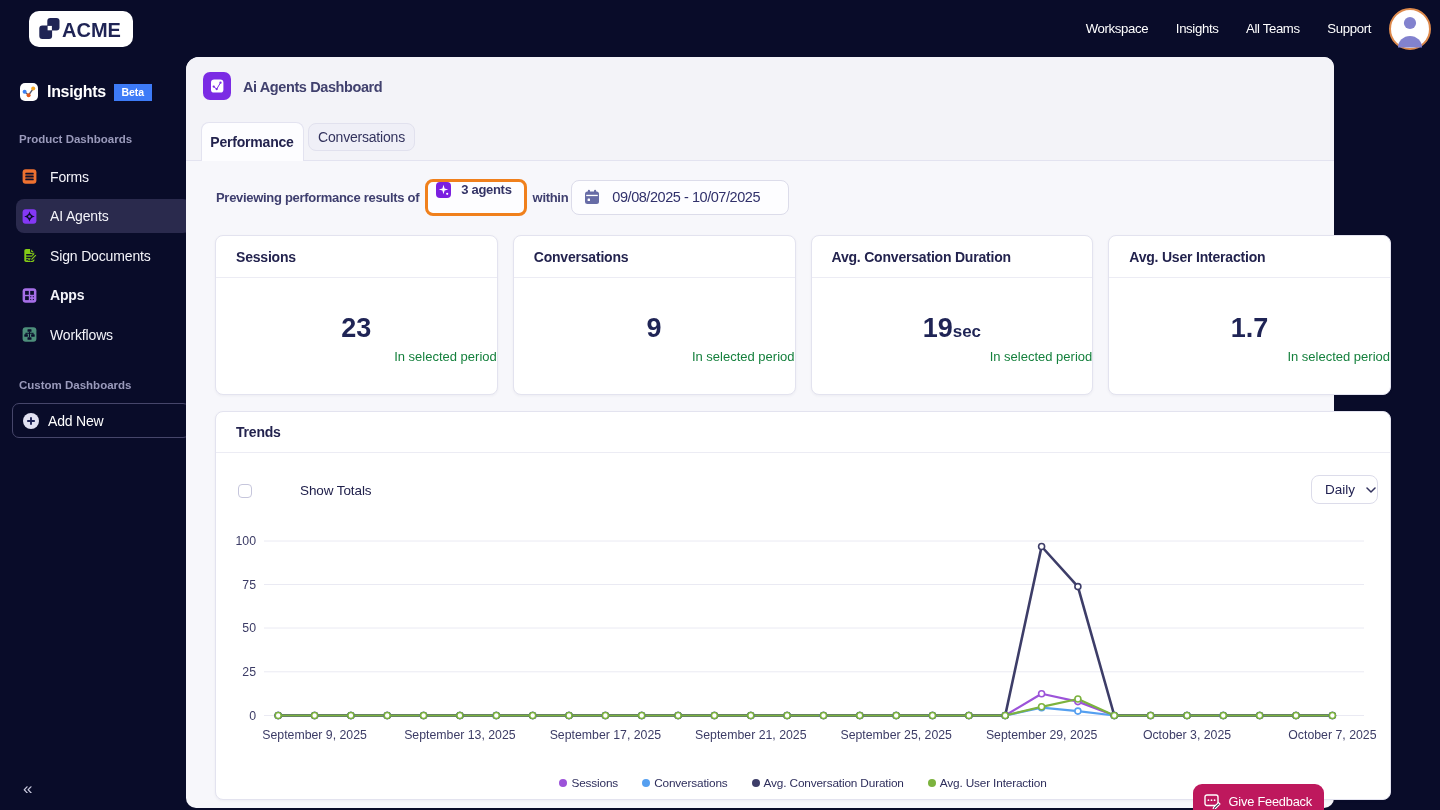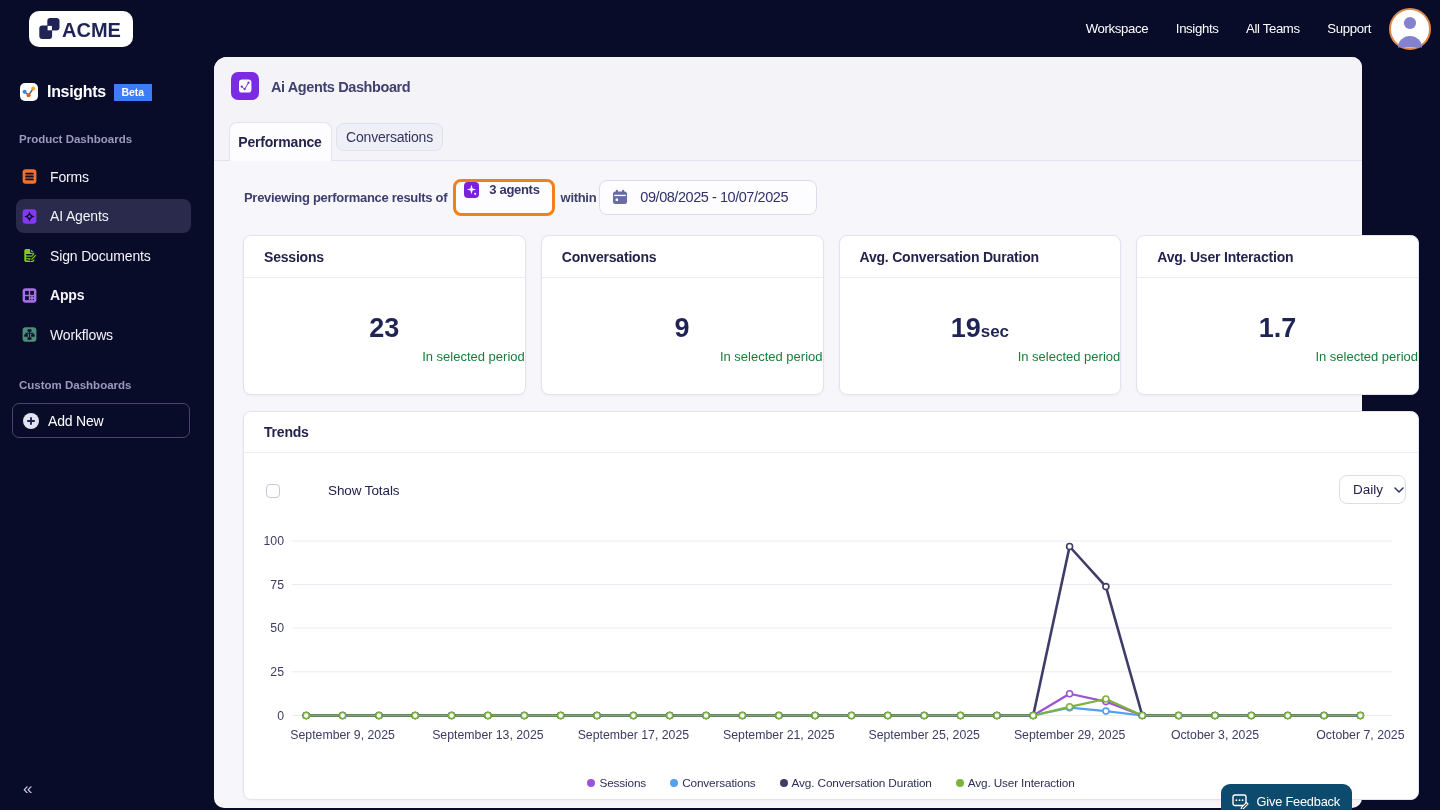--- a/index.html
+++ b/index.html
@@ -16,21 +16,21 @@
 .beta{background:#3D7BF7;color:#fff;font-size:10.5px;font-weight:700;border-radius:0;padding:2.5px 7.5px;margin-left:8px;}
 .grplbl{position:absolute;left:19px;color:#9A9ABB;font-size:11.5px;font-weight:700;}
 .mitem{position:absolute;left:16px;width:175px;height:34px;border-radius:8px;display:flex;align-items:center;padding-left:6px;}
 .mitem.sel{background:#2A2A4D;}
 .mitem .mtxt{color:#F3F3F9;font-size:14px;margin-left:13px;letter-spacing:-0.15px;}
 .addnew{position:absolute;left:12px;top:346px;width:178px;height:35px;border:1px solid #46466A;border-radius:7px;display:flex;align-items:center;padding-left:10px;}
 .addnew .pluscirc{width:16px;height:16px;border-radius:50%;background:#E2E2F2;display:flex;align-items:center;justify-content:center;}
 .addnew .atxt{color:#fff;font-size:14px;margin-left:9px;letter-spacing:-0.2px;}
 .collapse{position:absolute;left:23px;top:722px;color:#C9C9DE;font-size:17px;letter-spacing:-1px;}
 
-.main{position:absolute;left:214px;top:57px;width:1148px;height:751px;background:#F7F7FB;border-radius:13px 10px 10px 10px;}
+.main{position:absolute;left:186px;top:57px;width:1148px;height:751px;background:#F7F7FB;border-radius:13px 10px 10px 10px;}
 .band{position:absolute;left:0;top:0;right:0;height:103px;background:#F3F3F8;border-radius:13px 10px 0 0;}
 .hdricon{position:absolute;left:17px;top:15px;}
 .hdrtitle{position:absolute;left:57px;top:22px;color:#41416E;font-size:14.5px;font-weight:700;letter-spacing:-0.4px;}
 
 .tabline{position:absolute;left:0;top:102.5px;width:100%;height:1px;background:#E3E3F0;}
 .tab1{position:absolute;left:14.5px;top:64.5px;width:103px;height:39px;background:#FDFDFF;border:1px solid #E3E3F0;border-bottom:none;border-radius:8px 8px 0 0;display:flex;align-items:center;justify-content:center;color:#23234E;font-size:14px;font-weight:700;letter-spacing:-0.2px;}
 .tab2{position:absolute;left:122px;top:65.5px;width:107px;height:28px;background:#EFEFF7;border:1px solid #E1E1EE;border-radius:8px;display:flex;align-items:center;justify-content:center;color:#33335E;font-size:14px;letter-spacing:-0.2px;}
 
 .prevrow{position:absolute;left:30px;top:122px;height:36px;display:flex;align-items:center;color:#3E3E6E;font-size:13px;font-weight:600;letter-spacing:-0.3px;}
 .chip{display:flex;align-items:flex-start;border:3px solid #F0801C;border-radius:8px;background:#FDFDFF;height:37px;padding:0 12px 0 8px;margin:0 6px 0 6px;}
@@ -50,21 +50,21 @@
 .showtot{position:absolute;left:22px;top:71px;display:flex;align-items:center;gap:40px;}
 .cbx{width:14px;height:14px;border:1.5px solid #C6C6DC;border-radius:4px;background:#fff;}
 .showtot span{margin-left:8px;color:#21214C;font-size:13.5px;letter-spacing:-0.1px;}
 .daily{position:absolute;left:1095px;top:63px;width:67px;height:29px;border:1px solid #DCDCEA;border-radius:8px;background:#fff;display:flex;align-items:center;padding-left:13px;color:#222252;font-size:13.5px;}
 .chart{position:absolute;left:0;top:0;}
 .axlbl{font-family:"Liberation Sans",sans-serif;font-size:12.3px;fill:#3C3C66;}
 .legend{position:absolute;left:0;right:0;top:364px;display:flex;justify-content:center;gap:24px;color:#2E2E5C;font-size:11.8px;letter-spacing:-0.15px;}
 .legend .li{display:flex;align-items:center;gap:4px;}
 .legend .dot{width:8px;height:8px;border-radius:50%;}
 
-.feedback{position:absolute;right:10px;bottom:-2px;height:26px;background:#0c4a6e;border-radius:9px 9px 0 0;display:flex;align-items:center;padding:8px 12px 0 11px;color:#fff;font-size:12.8px;letter-spacing:-0.2px;}
+.feedback{position:absolute;right:10px;bottom:-2px;height:26px;background:#be185d;border-radius:9px 9px 0 0;display:flex;align-items:center;padding:8px 12px 0 11px;color:#fff;font-size:12.8px;letter-spacing:-0.2px;}
 .feedback span{margin-left:8px;}
 </style></head>
 <body>
 
 <div class="logo">
   <svg width="104" height="36" viewBox="0 0 104 36">
     <rect x="18.3" y="7" width="12.2" height="12.6" rx="3" fill="#1F2455"></rect>
     <rect x="10.3" y="14.6" width="12.8" height="13.3" rx="3" fill="#1F2455"></rect>
     <rect x="18.6" y="14.9" width="4.3" height="4.4" fill="#fff"></rect>
     <text x="33" y="25.5" font-family="Liberation Sans" font-size="20" font-weight="800" letter-spacing="0" fill="#1F2455">ACME</text>

